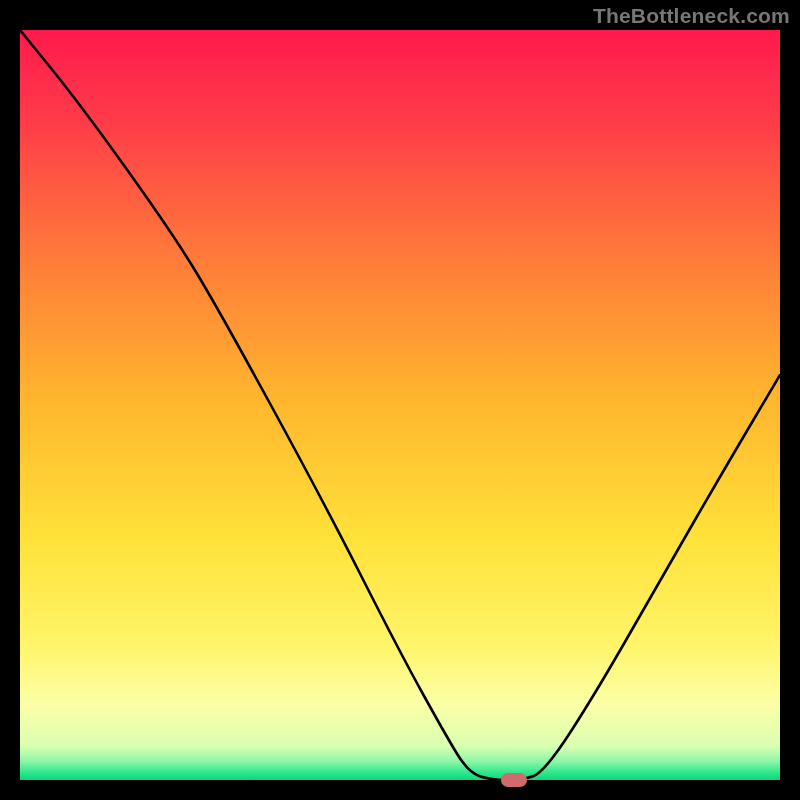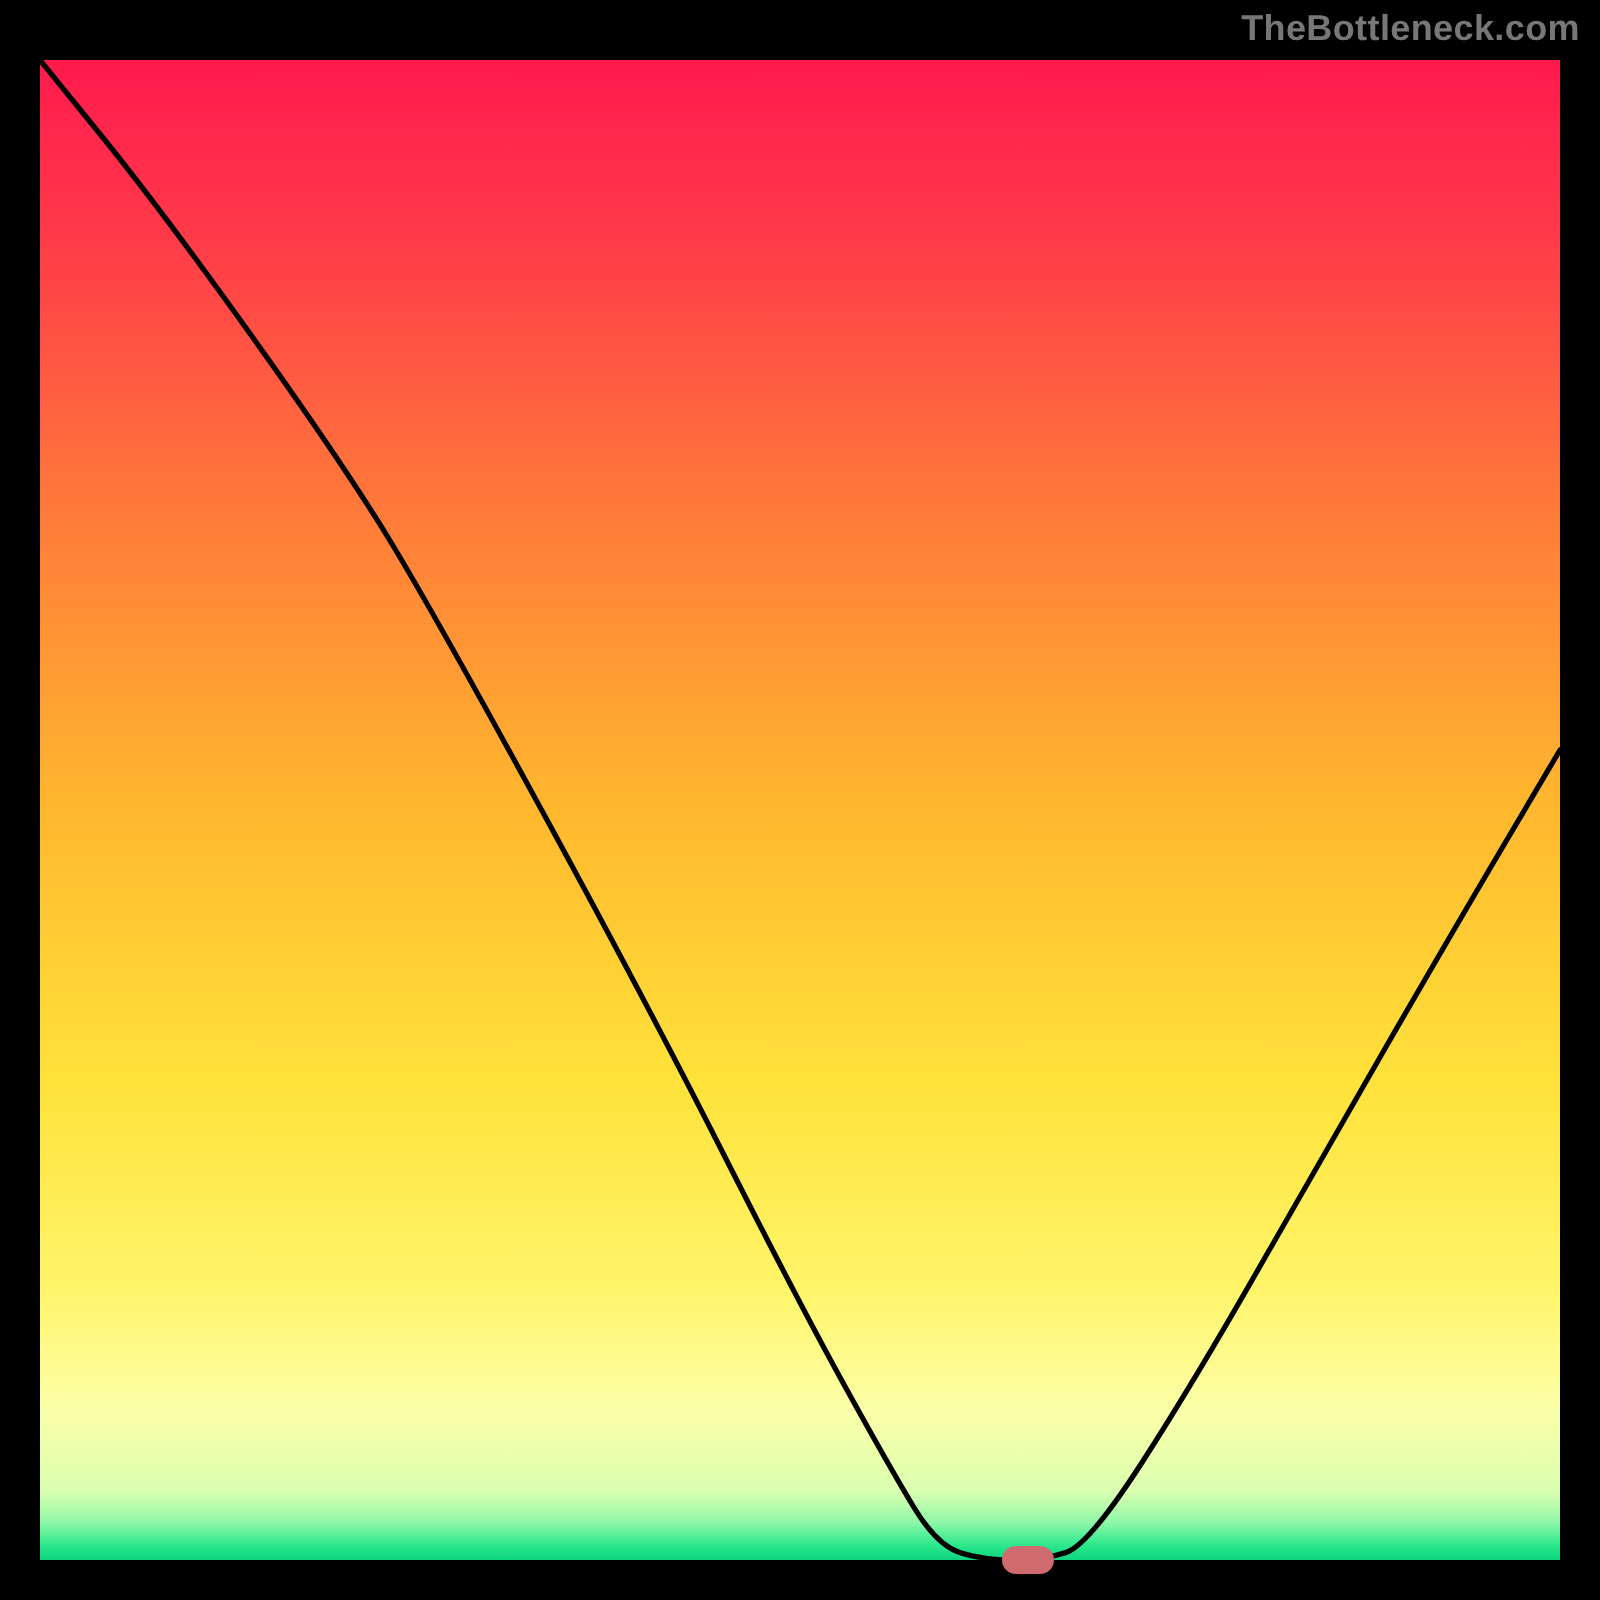--- a/index.html
+++ b/index.html
@@ -15,21 +15,21 @@
     position: relative;
     width: 800px;
     height: 800px;
     background: #000;
   }
   .watermark {
     position: absolute;
     top: 4px;
     right: 10px;
     color: #777;
-    font-size: 18px;
+    font-size: 21px;
     font-weight: 600;
     letter-spacing: 0.2px;
   }
   .plot {
     position: absolute;
     left: 20px;
     top: 30px;
     width: 760px;
     height: 750px;
   }

